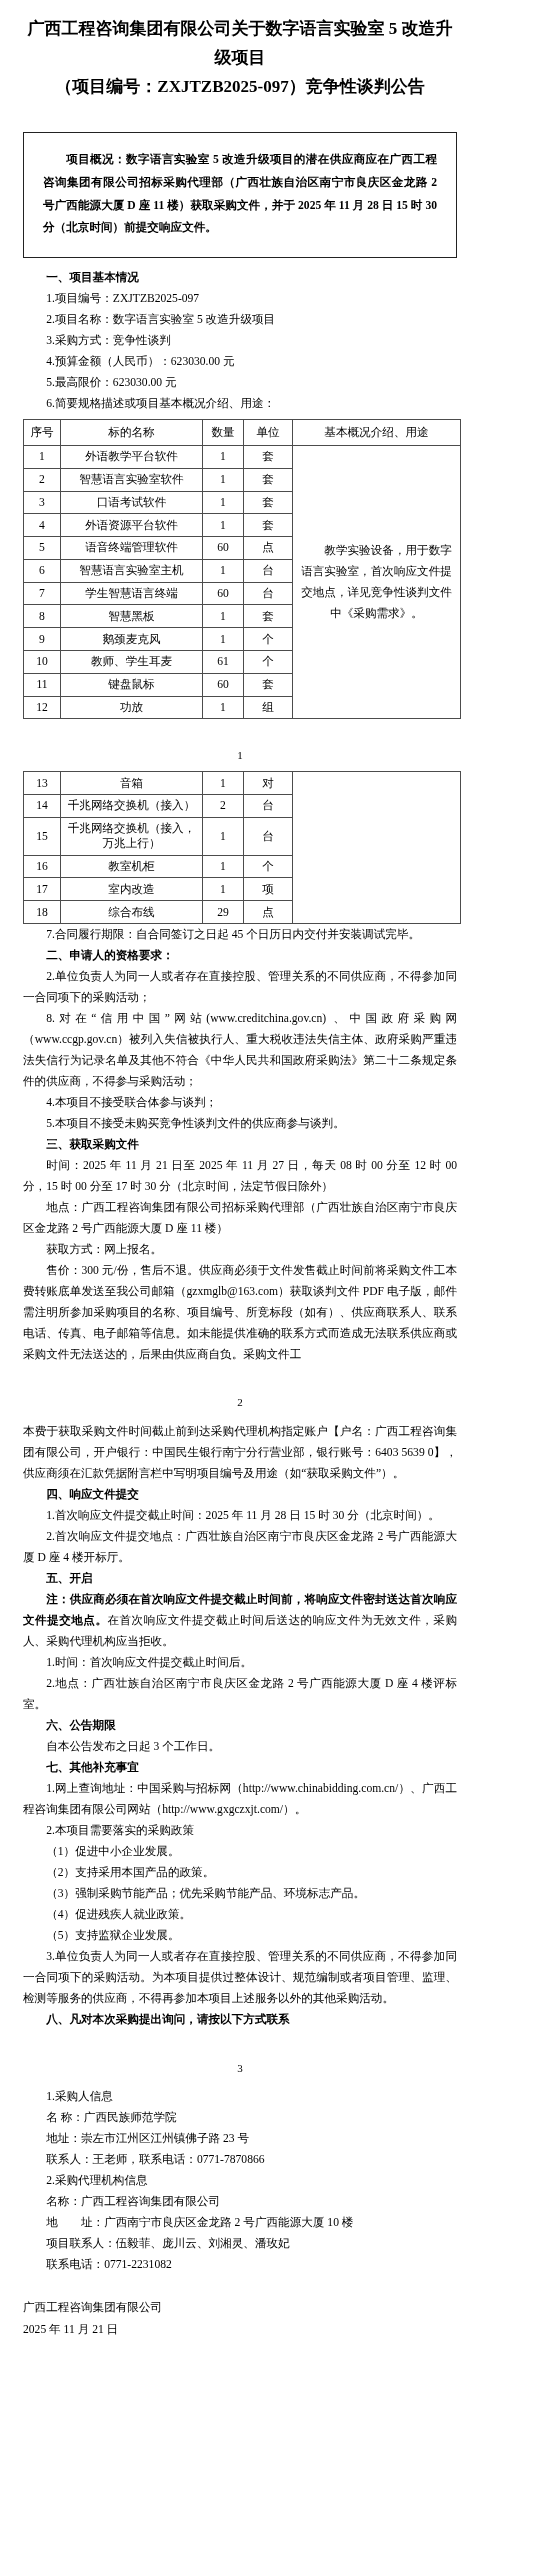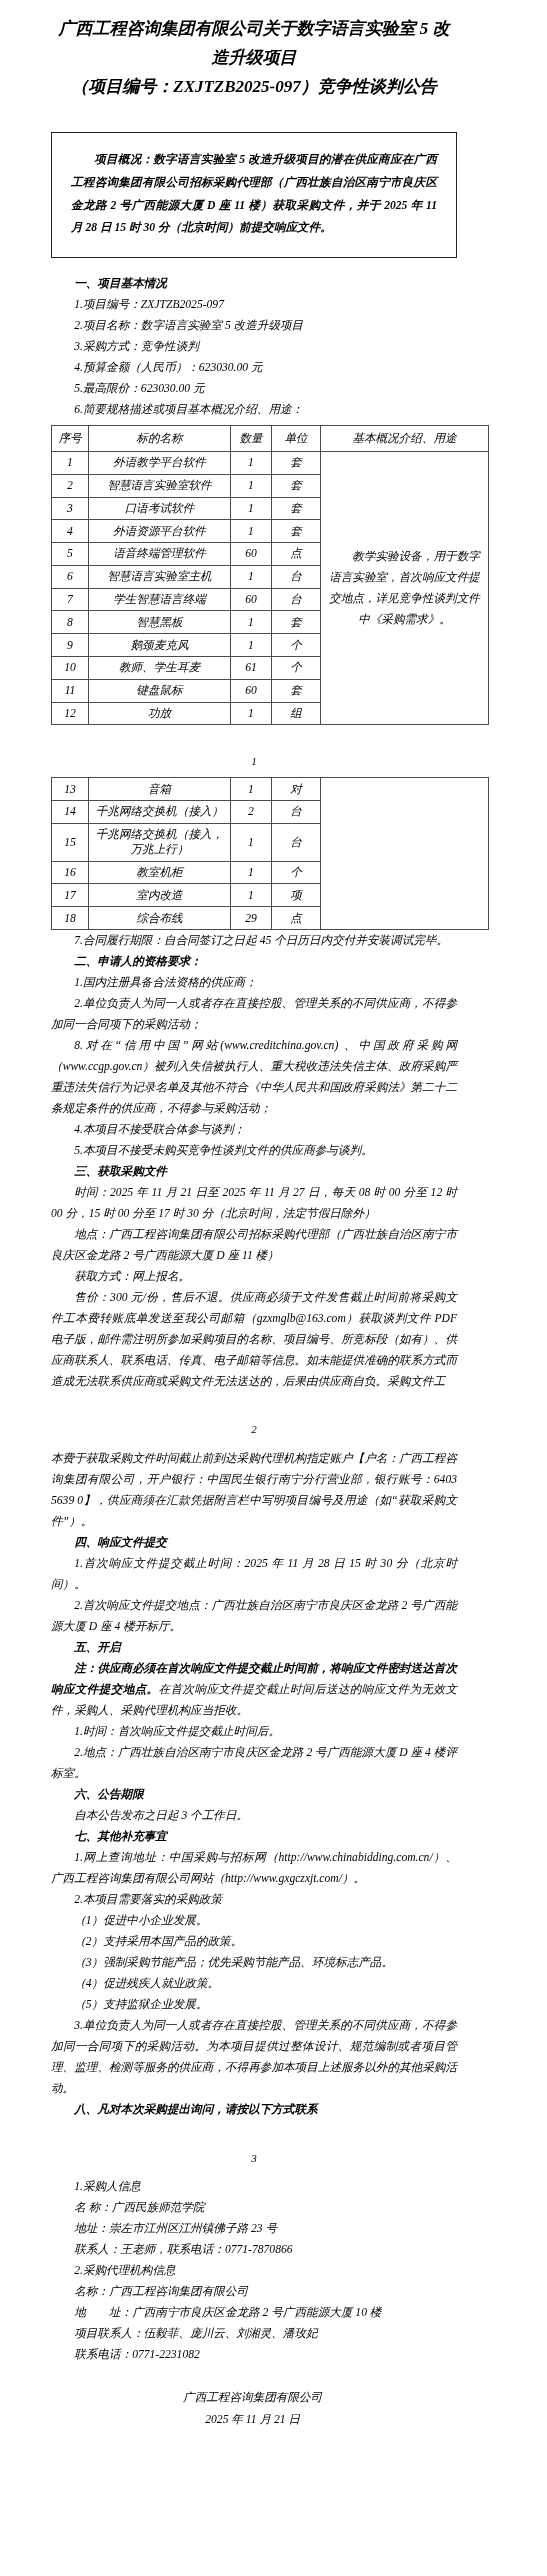--- a/index.html
+++ b/index.html
@@ -1,25 +1,24 @@
 <!DOCTYPE html>
 <html style="font-size:11px"><head>
 <meta charset="utf-8">
 <style>
   html,body{margin:0;padding:0;background:#ffffff;}
   .doc{
     width:512px;
     min-height:2576px;
     box-sizing:border-box;
-    padding:0 55px 27px 51px;
+    padding:0 55px 27px 23px;
     background:#ffffff;
     color:#000;
     font-family:"Liberation Serif","DejaVu Serif",serif;
     font-size:11.6px;
-    font-style:italic;
   }
   .title{
     padding-top:13.7px;
     text-align:center;
     font-weight:bold;
     font-size:17px;
     line-height:29px;
   }
   .overview-box{
     border:0.7px solid #222;
@@ -34,21 +33,21 @@
     text-align:justify;
   }
   .para{
     margin:0;
     line-height:21px;
     text-indent:2em;
     text-align:justify;
   }
   .cont{text-indent:0;}
   .heading{font-weight:bold;}
-  #intro{margin-top:15px;}
+  #intro{margin-top:9px;}
   table.items{
     border-collapse:collapse;
     width:100%;
     margin:5px auto 0 auto;
     table-layout:fixed;
   }
   table.items th, table.items td{
     border:0.7px solid #4c4c4c;
     text-align:center;
     padding:3.4px 2.7px;
@@ -66,21 +65,21 @@
   .note-text{text-indent:2em;line-height:21px;}
   .pagenum{
     text-align:center;
     font-size:11px;
     margin:31.5px 0 11px 0;
     line-height:13.7px;
   }
   .pagenum-mid{margin:30px 0 8.2px 0;}
   .sign{
     margin-top:22px;
-    text-align:center;
+    text-align:left;
     line-height:22px;
     padding-right:2.7px;
   }
 </style>
 </head>
 <body>
 
 <div class="doc">
 
   <div class="title">
@@ -245,21 +244,20 @@
           <td>综合布线</td>
           <td>29</td>
           <td>点</td>
         </tr>
       </tbody>
   </table>
 
   <div id="body-content">
       <p class="para">7.合同履行期限：自合同签订之日起 45 个日历日内交付并安装调试完毕。</p>
       <p class="para heading">二、申请人的资格要求：</p>
-      <p class="para">1.国内注册具备合法资格的供应商；</p>
       <p class="para">2.单位负责人为同一人或者存在直接控股、管理关系的不同供应商，不得参加同一合同项下的采购活动；</p>
       <p class="para">8.对在“信用中国”网站(www.creditchina.gov.cn) 、中国政府采购网（www.ccgp.gov.cn）被列入失信被执行人、重大税收违法失信主体、政府采购严重违法失信行为记录名单及其他不符合《中华人民共和国政府采购法》第二十二条规定条件的供应商，不得参与采购活动；</p>
       <p class="para">4.本项目不接受联合体参与谈判；</p>
       <p class="para">5.本项目不接受未购买竞争性谈判文件的供应商参与谈判。</p>
       <p class="para heading">三、获取采购文件</p>
       <p class="para">时间：2025 年 11 月 21 日至 2025 年 11 月 27 日，每天 08 时 00 分至 12 时 00 分，15 时 00 分至 17 时 30 分（北京时间，法定节假日除外）</p>
       <p class="para">地点：广西工程咨询集团有限公司招标采购代理部（广西壮族自治区南宁市良庆区金龙路 2 号广西能源大厦 D 座 11 楼）</p>
       <p class="para">获取方式：网上报名。</p>
       <p class="para">售价：300 元/份，售后不退。供应商必须于文件发售截止时间前将采购文件工本费转账底单发送至我公司邮箱（gzxmglb@163.com）获取谈判文件 PDF 电子版，邮件需注明所参加采购项目的名称、项目编号、所竞标段（如有）、供应商联系人、联系电话、传真、电子邮箱等信息。如未能提供准确的联系方式而造成无法联系供应商或采购文件无法送达的，后果由供应商自负。采购文件工</p>
       <div class="pagenum">2</div>

